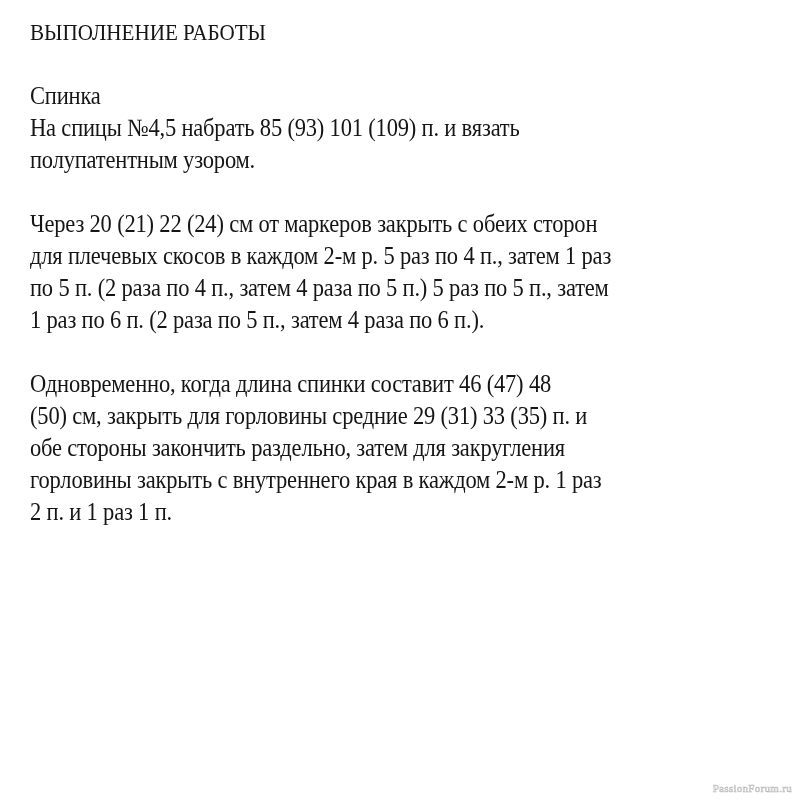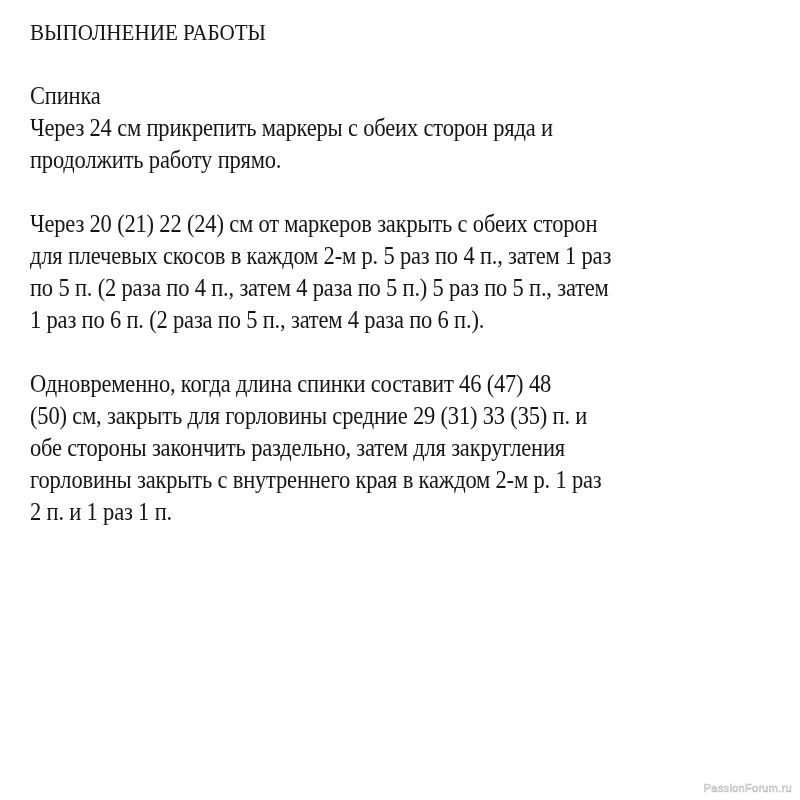--- a/index.html
+++ b/index.html
@@ -37,40 +37,40 @@
       letter-spacing: 0px;
       margin-bottom: 32px;
     }
     .para {
       margin-bottom: 32px;
     }
     .watermark {
       position: absolute;
       right: 8px;
       bottom: 6px;
-      font-family: Liberation Sans, sans-serif;
+      font-family: Liberation Serif, serif;
       font-size: 11px;
       color: #ffffff;
       -webkit-text-stroke: 0.6px #b9b9b9;
       letter-spacing: 0.3px;
     }
   </style>
 </head>
 <body>
 
 <div class="page">
   <div class="line title">ВЫПОЛНЕНИЕ РАБОТЫ</div>
 
   <div class="line">Спинка</div>
 
+  <div class="para">
+    <div class="line">На спицы №4,5 набрать 85 (93) 101 (109) п. и вязать</div>
+    <div class="line">полупатентным узором.</div>
+  </div>
 
-  <div class="para">
-    <div class="line">Через 24 см прикрепить маркеры с обеих сторон ряда и</div>
-    <div class="line">продолжить работу прямо.</div>
-  </div>
 
 
   <div class="para">
     <div class="line">Через 20 (21) 22 (24) см от маркеров закрыть с обеих сторон</div>
     <div class="line">для плечевых скосов в каждом 2-м р. 5 раз по 4 п., затем 1 раз</div>
     <div class="line">по 5 п. (2 раза по 4 п., затем 4 раза по 5 п.) 5 раз по 5 п., затем</div>
     <div class="line">1 раз по 6 п. (2 раза по 5 п., затем 4 раза по 6 п.).</div>
   </div>
 
   <div class="para">

